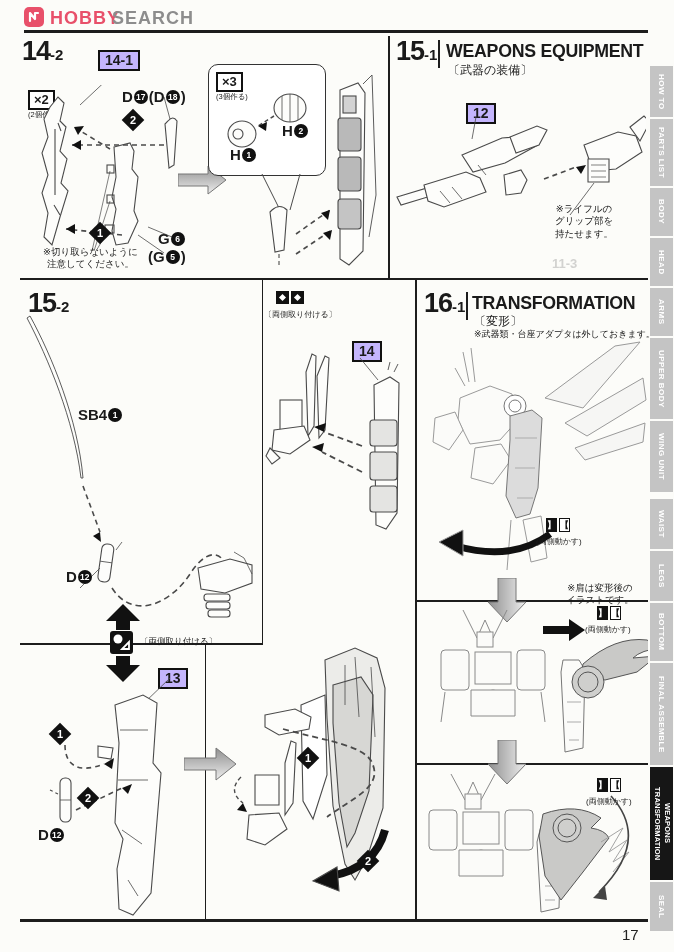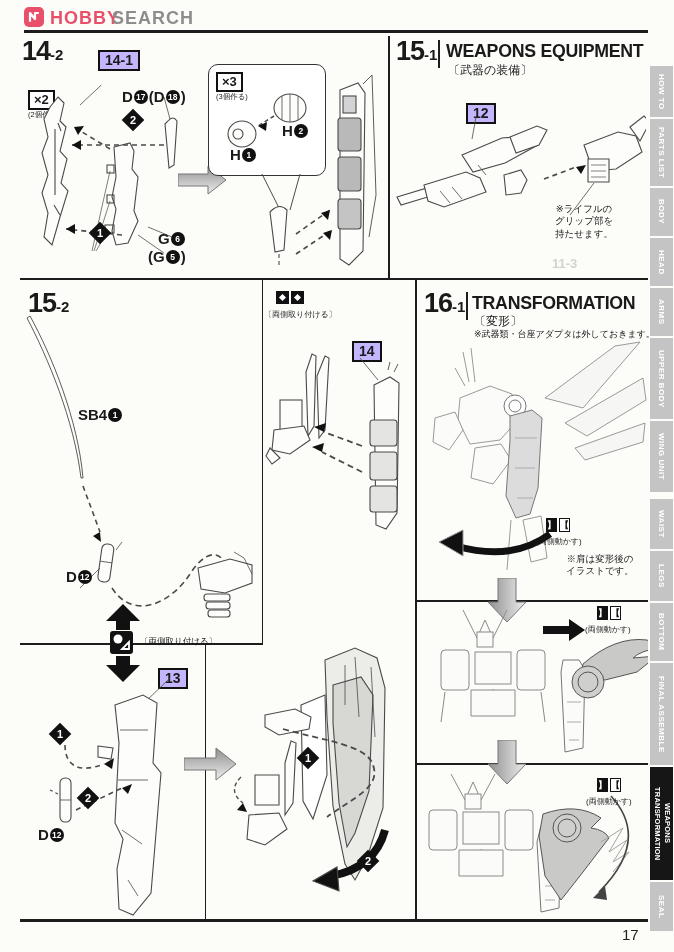--- a/index.html
+++ b/index.html
@@ -113,20 +113,22 @@
     </div>
   <div class="abs plabel" style="left:158px;top:230px;">
     <span>G</span>
       <span class="circ">6</span>
   </div>
   <div class="abs plabel" style="left:148px;top:248px;">
     <span>(G</span>
       <span class="circ">5</span>
       <span>)</span>
   </div>
+  <div class="abs note" style="left:28px;top:246px;width:125px;">※切り取らないように
+注意してください。</div>
 
   <div class="abs" style="left:178px;top:164px;">
     <svg width="50" height="32">
         <defs>
           <linearGradient id="g1" x1="0" y1="0" x2="0" y2="1">
             <stop offset="0" stop-color="#8f8f8f"></stop>
             <stop offset="1" stop-color="#eeeeee"></stop>
           </linearGradient>
         </defs>
     <polygon points="0,10 30,10 30,2 48,16 30,30 30,22 0,22" fill="url(#g1)" stroke="#777" stroke-width="1"></polygon>
@@ -365,21 +367,21 @@
       <path d="M108,182 l18,-4 6,42 -16,4 z M96,182 l-4,50"></path>
       <path d="M135,196 q-38,28 -94,12" stroke="#111" stroke-width="7" fill="none"></path>
       <polygon points="48,192 24,204 48,218" fill="#111"></polygon>
     </svg>
   </div>
   <div class="abs tiles" style="left:546px;top:518px;">
     <span class="tileL">】</span>
       <span class="tileR">【</span>
   </div>
   <div class="abs small8" style="left:536px;top:536px;">(両側動かす)</div>
-  <div class="abs note" style="left:566px;top:554px;font-family:Liberation Mono, monospace;">※肩は変形後の
+  <div class="abs note" style="left:566px;top:582px;">※肩は変形後の
 イラストです。</div>
 
   <div class="abs" style="left:486px;top:578px;">
     <svg width="42" height="46">
         <defs>
           <linearGradient id="g2" x1="0" y1="0" x2="1" y2="0">
             <stop offset="0" stop-color="#8f8f8f"></stop>
             <stop offset="1" stop-color="#eeeeee"></stop>
           </linearGradient>
         </defs>

